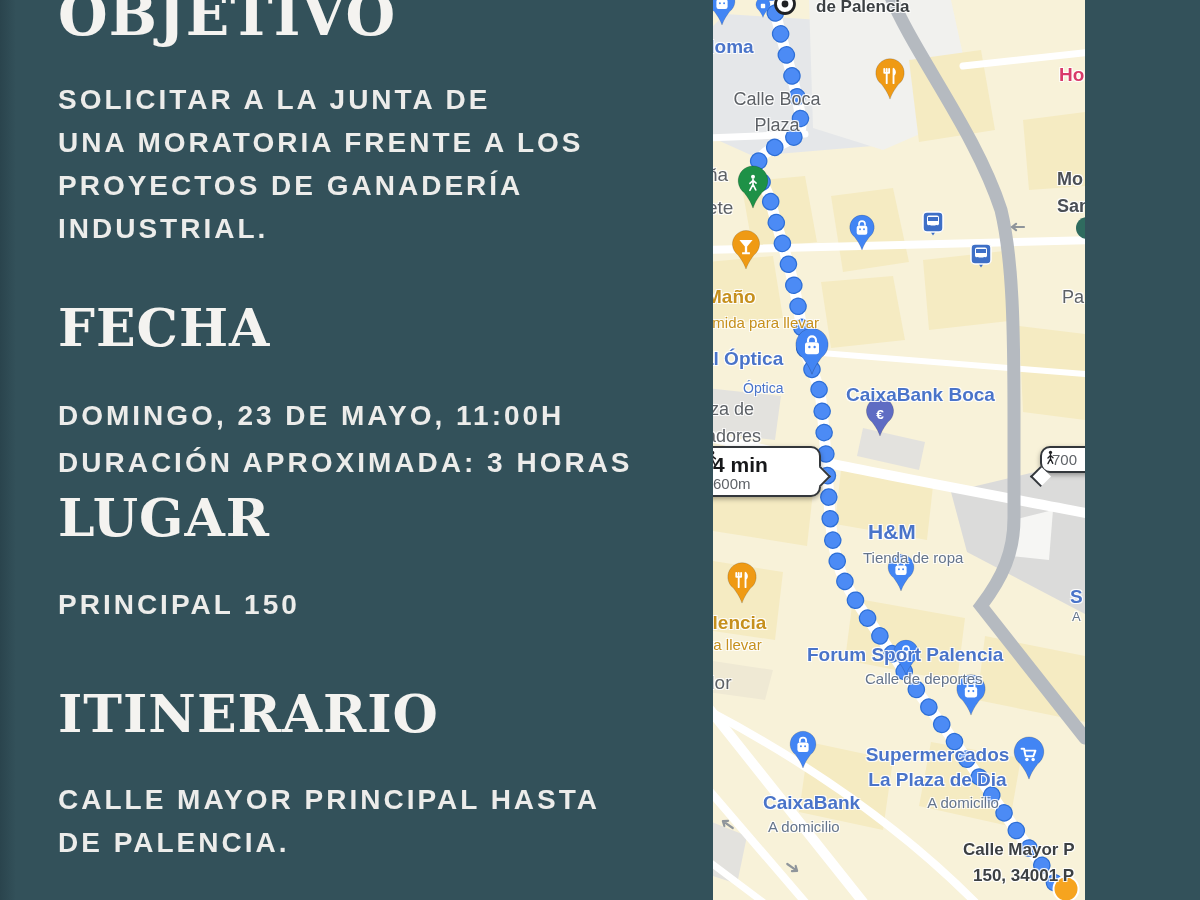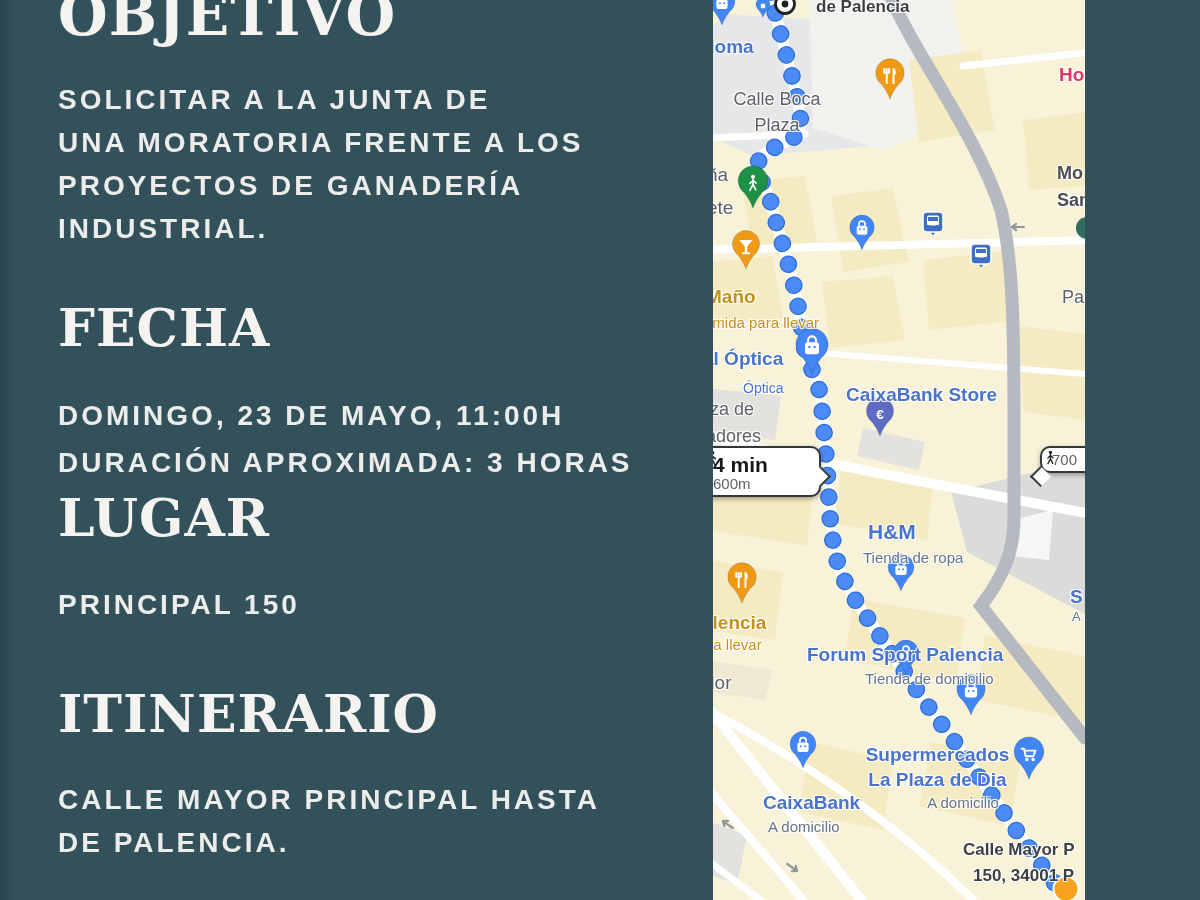--- a/index.html
+++ b/index.html
@@ -266,35 +266,35 @@
     <div class="ml street multi ctr" style="left:8px;top:86px;width:112px;line-height:26px">Calle Boca
 Plaza</div>
     <div class="ml street multi" style="left:-6px;top:158px;font-size:19px;line-height:33px">ña
 ete</div>
     <div class="ml food" style="left:-7px;top:286px">Maño</div>
     <div class="ml food-sub" style="left:-9px;top:314px">omida para llevar</div>
     <div class="ml store" style="left:-10px;top:348px">al Óptica</div>
     <div class="ml store" style="left:30px;top:380px;font-size:14px;font-weight:400">Óptica</div>
     <div class="ml street multi" style="left:-13px;top:396px;line-height:27px">aza de
 radores</div>
-    <div class="ml store" style="left:133px;top:384px">CaixaBank Store</div>
+    <div class="ml store" style="left:133px;top:384px">CaixaBank Boca</div>
     <div class="ml store" style="left:155px;top:520px;font-size:21px">H&amp;M</div>
     <div class="ml sub" style="left:150px;top:549px">Tienda de ropa</div>
     <div class="ml store" style="left:94px;top:644px">Forum Sport Palencia</div>
-    <div class="ml sub" style="left:152px;top:670px">Tienda de domicilio</div>
+    <div class="ml sub" style="left:152px;top:670px">Calle de deportes</div>
     <div class="ml store multi ctr" style="left:112px;top:742px;width:225px;line-height:25px">Supermercados
 La Plaza de Dia</div>
     <div class="ml sub ctr" style="left:200px;top:794px;width:100px">A domicilio</div>
     <div class="ml store" style="left:50px;top:792px">CaixaBank</div>
     <div class="ml sub" style="left:55px;top:818px">A domicilio</div>
     <div class="ml street" style="left:-9px;top:672px;font-size:19px">dor</div>
     <div class="ml food" style="left:-11px;top:612px">alencia</div>
     <div class="ml food-sub" style="left:-13px;top:636px">ara llevar</div>
     <div class="ml pink" style="left:346px;top:64px">Ho</div>
-    <div class="ml poi-dark multi" style="left:344px;top:160px;line-height:27px">Mo
+    <div class="ml poi-dark multi" style="left:344px;top:166px;line-height:27px">Mo
 San</div>
     <div class="ml street" style="left:349px;top:287px">Pa</div>
     <div class="ml store" style="left:357px;top:586px">S</div>
     <div class="ml sub" style="left:359px;top:610px;font-size:13px">A</div>
     <div class="ml dark" style="left:250px;top:840px">Calle Mayor P</div>
     <div class="ml dark" style="left:260px;top:866px">150, 34001 P</div>
 
     <div class="callout pt-r" style="left:-12px;top:446px;width:96px">
       <div class="row">
         <svg class="walkicon" width="19" height="22" viewBox="0 0 24 24">

